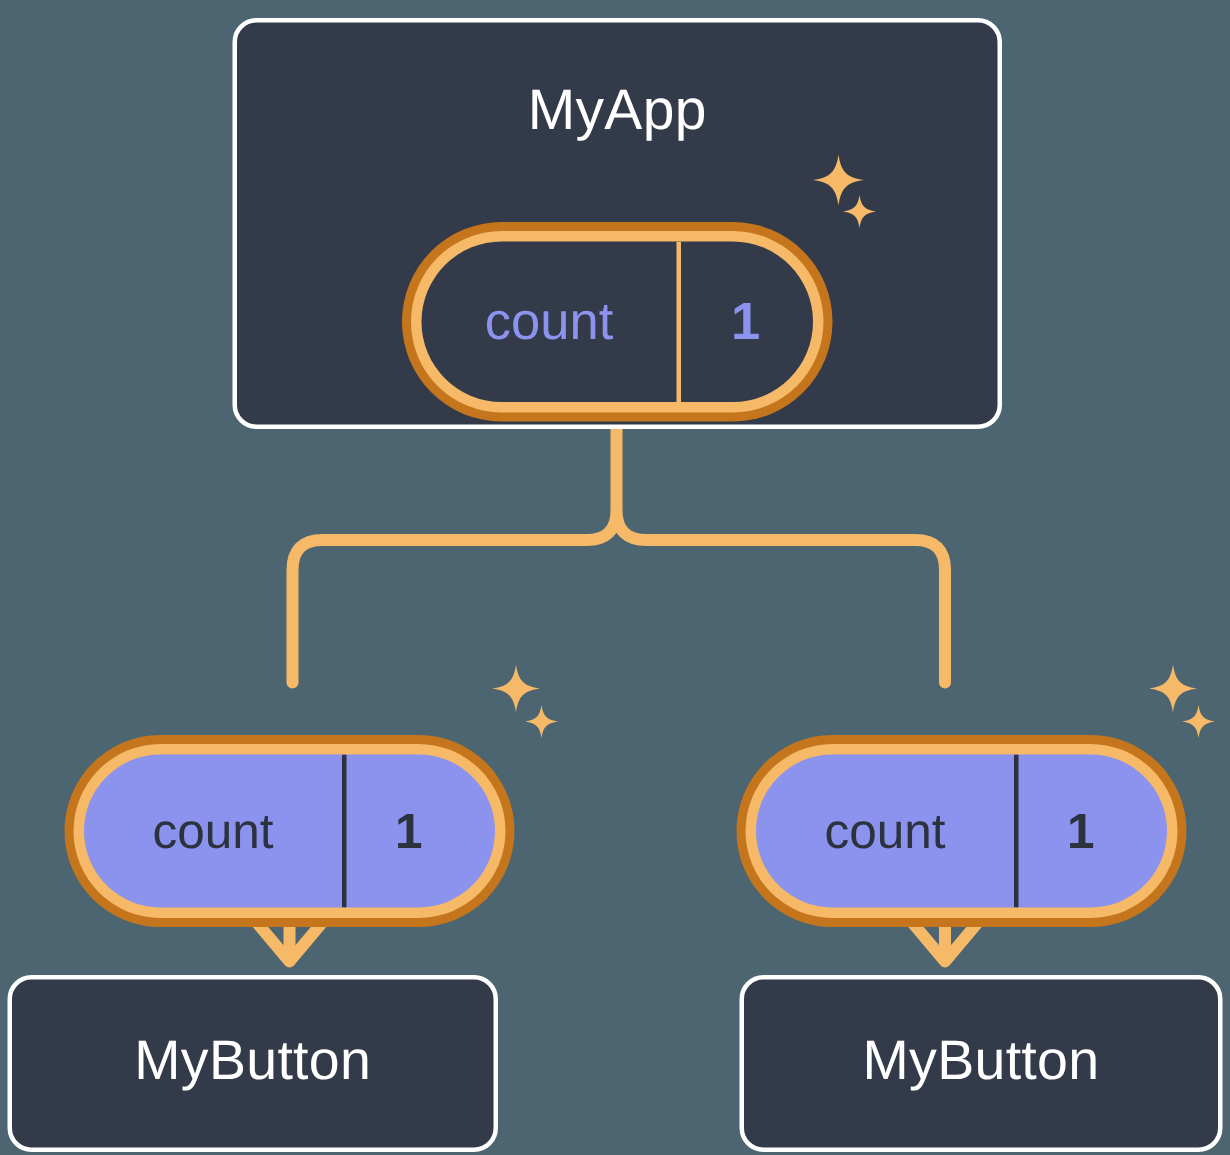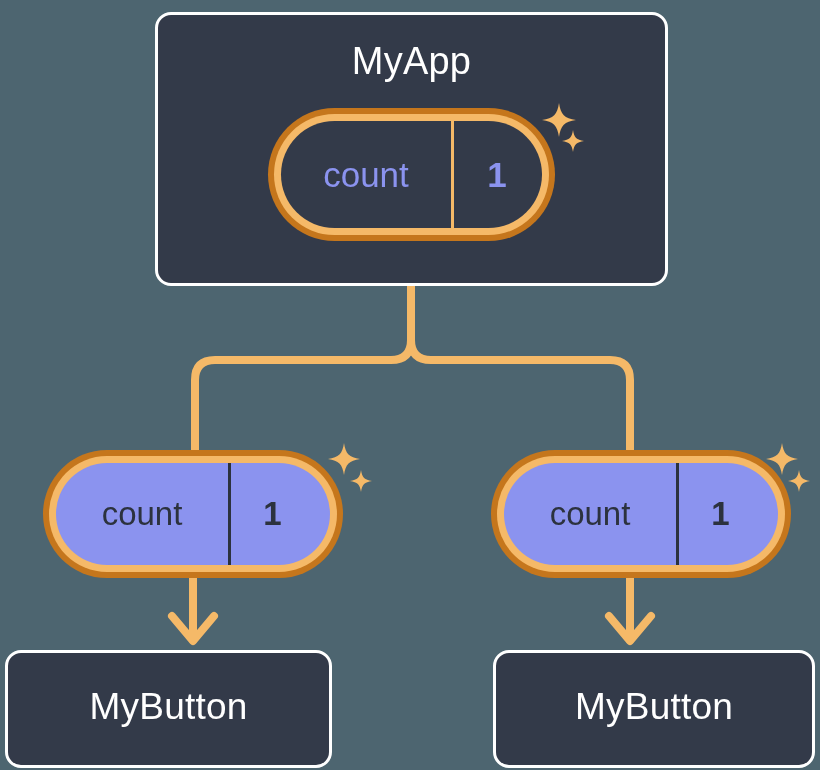--- a/index.html
+++ b/index.html
@@ -50,21 +50,21 @@
     font-weight: 400;
     letter-spacing: 0.2px;
     white-space: nowrap;
   }
 
   #box-myapp {
     left: 155px; top: 12px;
     width: 513px; height: 274px;
   }
   #box-myapp .box-title {
-    top: 25px;
+    top: 38px;
     font-size: 38px;
   }
 
   #box-mybutton-left {
     left: 5px; top: 650px;
     width: 327px; height: 118px;
   }
   #box-mybutton-right {
     left: 493px; top: 650px;
     width: 322px; height: 118px;
@@ -79,20 +79,21 @@
   .state-pill {
     position: absolute;
     box-sizing: border-box;
     z-index: 3;
     border-radius: 999px;
     display: flex;
     align-items: stretch;
     
     background: #c5761c;
     padding: 6px;
+    margin-top: 40px;
   }
   .pill-inner {
     flex: 1 1 auto;
     box-sizing: border-box;
     border-radius: 999px;
     
     background: #f5b968;
     padding: 7px;
     display: flex;
     align-items: stretch;

